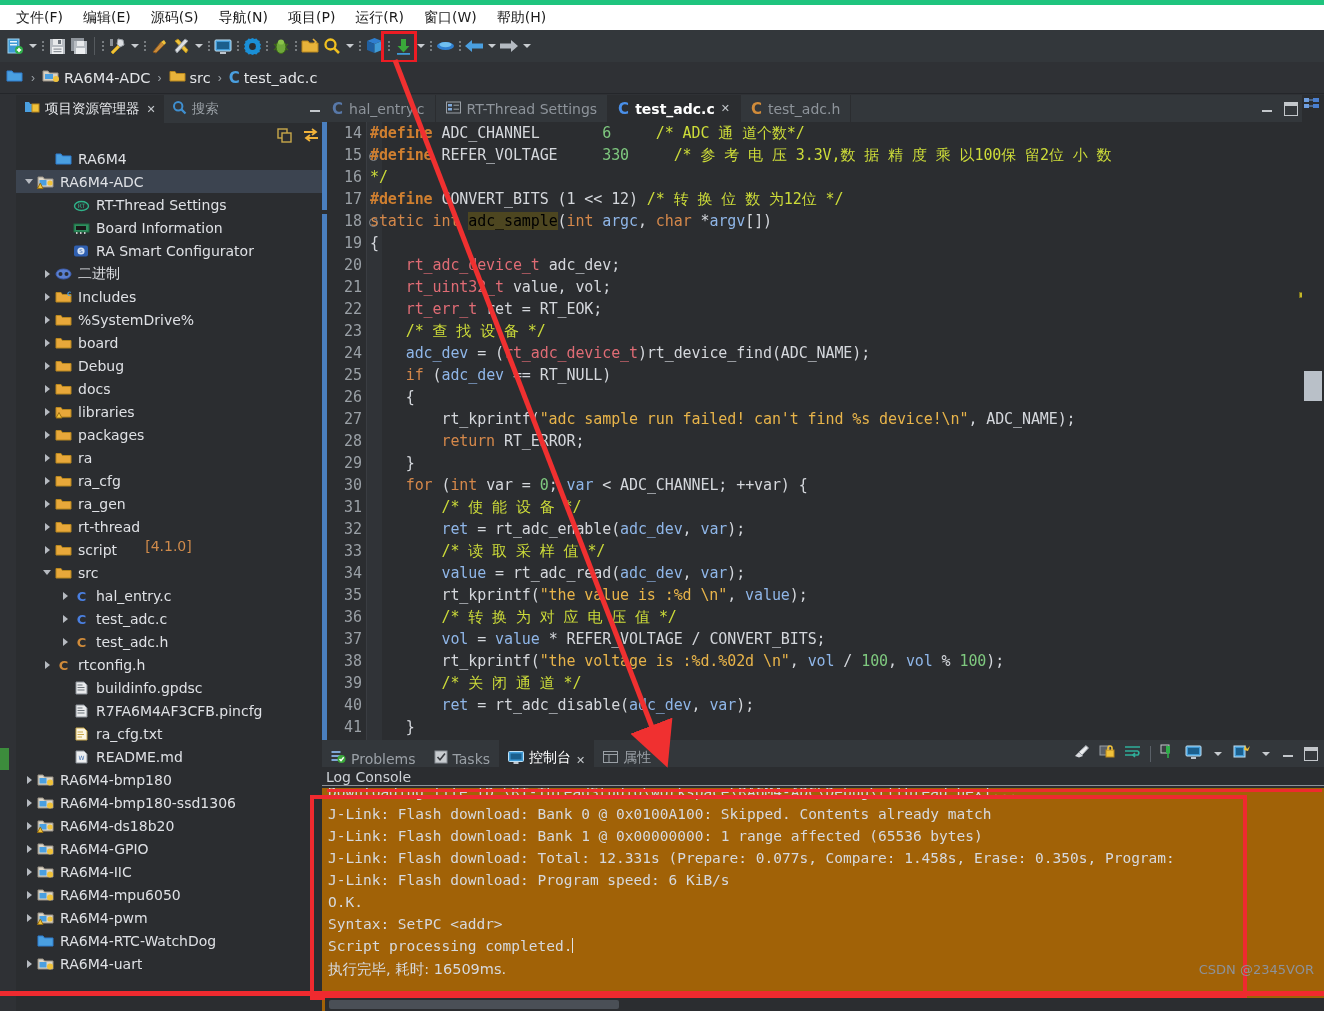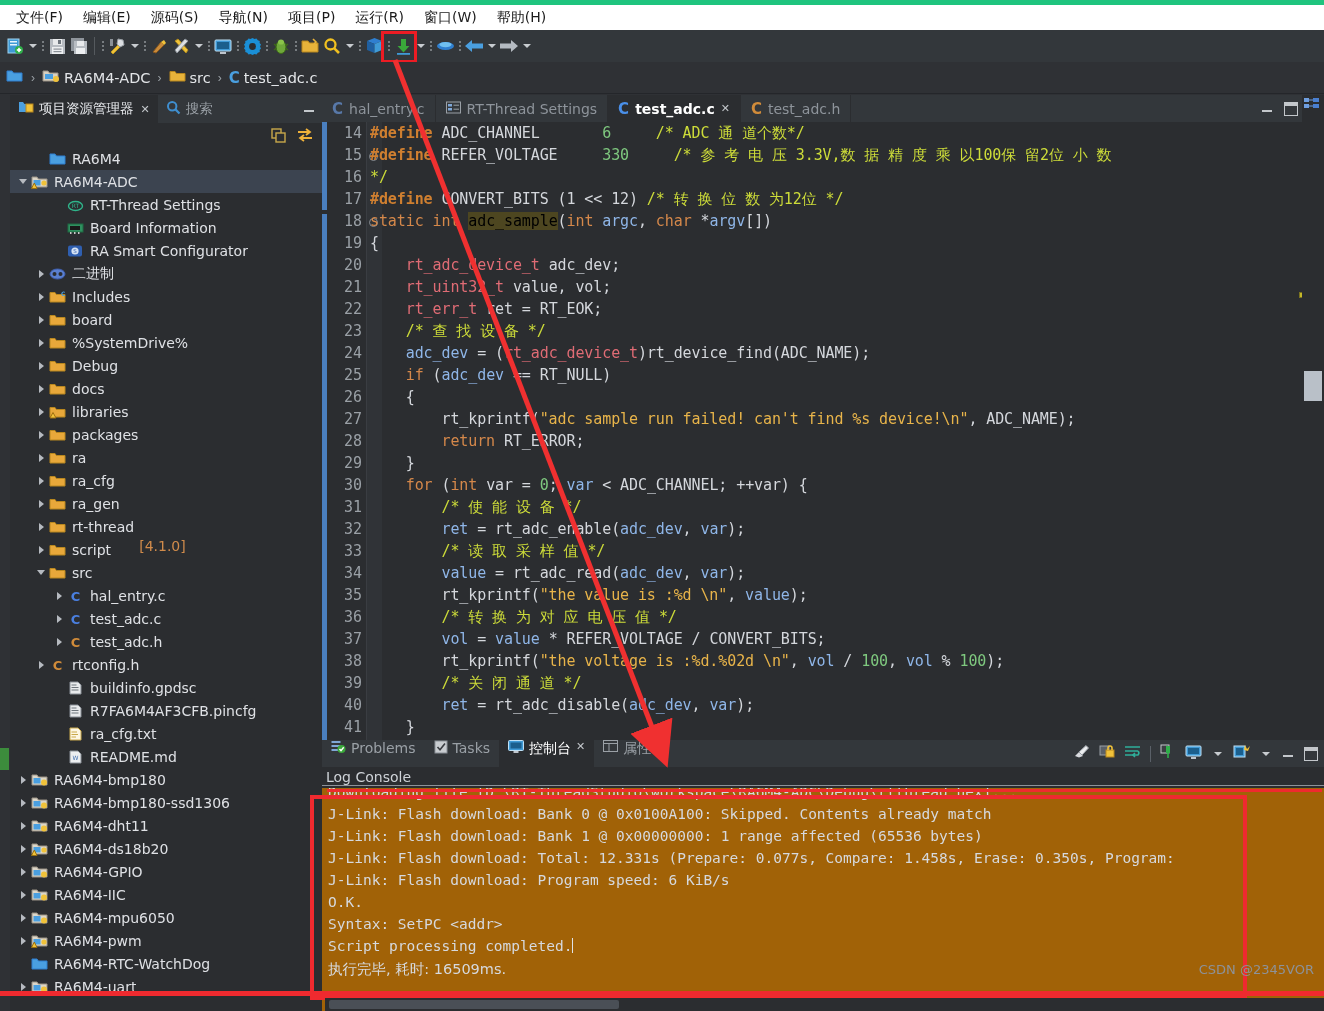--- a/index.html
+++ b/index.html
@@ -41,21 +41,21 @@
   
   .breadcrumb {
     position:absolute; left:0; top:62px; width:1324px; height:32px;
     background:#2f3135; display:flex; align-items:center; padding-left:6px; gap:4px;
     border-bottom:1px solid #24262a;
   }
   .bc-text { font-size:14.5px; color:#e3e5e8; font-family:"DejaVu Sans", sans-serif; }
   .bc-sep { color:#9aa0a6; font-size:12px; margin:0 3px; }
 
   
-  .leftpanel { position:absolute; left:10px; top:95px; width:340px; height:916px; background:#2b2d30; }
+  .leftpanel { position:absolute; left:16px; top:95px; width:340px; height:916px; background:#2b2d30; }
   .lp-tabs { position:relative; height:28px; background:#33373b; display:flex; align-items:stretch; }
   .lp-tab {
     display:flex; align-items:center; gap:5px; padding:0 8px; font-size:13.5px;
     font-family:"DejaVu Sans", sans-serif; color:#e8eaed; background:#2b2d30;
   }
   .lp-tab.inactive { background:#33373b; color:#9aa0a6; }
   .lp-tab .x { color:#c3c7cb; font-size:11px; margin-left:2px; }
   .lp-winbtns { position:absolute; right:4px; top:0; height:28px; display:flex; align-items:center; gap:10px; padding-right:6px; }
   .wbtn { width:14px; height:14px; position:relative; }
   .wbtn.min::after { content:""; position:absolute; left:2px; top:8px; width:10px; height:2px; background:#c3c7cb; }
@@ -115,21 +115,21 @@
   .editmark { position:absolute; left:0; width:5px; background:#4a7fbf; }
 
   
   .ovruler { position:absolute; right:14px; top:0; width:14px; height:618px; background:#2b2d30; }
   .vscroll { position:absolute; right:0; top:0; width:14px; height:618px; background:#2b2d30; }
   .vthumb { position:absolute; right:2px; top:150px; width:9px; height:85px; background:#5a6068; border-radius:2px; }
 
   
   .console { position:absolute; left:322px; top:740px; width:1002px; height:271px; background:#2b2d30; }
   .cs-tabs { height:27px; background:#33373b; display:flex; align-items:stretch; position:relative; }
-  .cs-tab { display:flex; align-items:flex-start; gap:5px; padding:0 9px; font-size:14px; font-family:"DejaVu Sans", sans-serif; color:#9aa0a6; }
+  .cs-tab { display:flex; align-items:flex-end; gap:5px; padding:0 9px; font-size:14px; font-family:"DejaVu Sans", sans-serif; color:#9aa0a6; }
   .cs-tab.active { background:#2b2d30; color:#ffffff; }
   .cs-tools { position:absolute; right:6px; top:0; height:27px; display:flex; align-items:center; gap:9px; }
   .cs-title { position:absolute; left:4px; top:29px; font-size:14px; color:#cfd3d8; font-family:"DejaVu Sans", sans-serif; }
   .cs-body { position:absolute; left:0; top:48px; width:1002px; height:223px; background:#a16207; overflow:hidden; }
   .cline { position:absolute; left:6px; white-space:pre; font-family:"DejaVu Sans Mono", monospace; font-size:14.5px; color:#d6d9de; }
   .cline.cn { font-family:"DejaVu Sans", sans-serif; }
   .cs-hsep { position:absolute; left:0; top:45px; width:1002px; height:1px; background:#8d9299; }
   .caretbar { display:inline-block; width:1px; height:15px; background:#e0e2e6; vertical-align:-2px; }
 
   
@@ -504,31 +504,31 @@
           <span class="tlabel">Includes</span>
         </div>
         <div class="trow">
           <span style="display: inline-block; width: 24px; flex: 0 0 auto;"></span>
           <span class="tw arrow"></span>
           <span class="ticon">
             <svg width="17" height="14" viewBox="0 0 17 14">
               <path d="M1 2.5 L6 2.5 L7.4 4.5 L16 4.5 L16 12 L1 12 Z" fill="#e8a83a" stroke="#b8871e"></path>
             </svg>
           </span>
+          <span class="tlabel">%SystemDrive%</span>
+        </div>
+        <div class="trow">
+          <span style="display: inline-block; width: 24px; flex: 0 0 auto;"></span>
+          <span class="tw arrow"></span>
+          <span class="ticon">
+            <svg width="17" height="14" viewBox="0 0 17 14">
+              <path d="M1 2.5 L6 2.5 L7.4 4.5 L16 4.5 L16 12 L1 12 Z" fill="#e8a83a" stroke="#b8871e"></path>
+            </svg>
+          </span>
           <span class="tlabel">board</span>
-        </div>
-        <div class="trow">
-          <span style="display: inline-block; width: 24px; flex: 0 0 auto;"></span>
-          <span class="tw arrow"></span>
-          <span class="ticon">
-            <svg width="17" height="14" viewBox="0 0 17 14">
-              <path d="M1 2.5 L6 2.5 L7.4 4.5 L16 4.5 L16 12 L1 12 Z" fill="#e8a83a" stroke="#b8871e"></path>
-            </svg>
-          </span>
-          <span class="tlabel">%SystemDrive%</span>
         </div>
         <div class="trow">
           <span style="display: inline-block; width: 24px; flex: 0 0 auto;"></span>
           <span class="tw arrow"></span>
           <span class="ticon">
             <svg width="17" height="14" viewBox="0 0 17 14">
               <path d="M1 2.5 L6 2.5 L7.4 4.5 L16 4.5 L16 12 L1 12 Z" fill="#e8a83a" stroke="#b8871e"></path>
             </svg>
           </span>
           <span class="tlabel">Debug</span>
@@ -725,32 +725,20 @@
           <span style="display: inline-block; width: 6px; flex: 0 0 auto;"></span>
           <span class="tw arrow"></span>
           <span class="ticon">
             <svg width="17" height="14" viewBox="0 0 17 14">
               <path d="M1 2 L6 2 L7.4 4 L16 4 L16 12 L1 12 Z" fill="#dcd6c8" stroke="#9a9285"></path>
               <rect x="2.5" y="5" width="7" height="5.5" fill="#4a9fe0"></rect>
               <circle cx="13" cy="9.5" r="3" fill="#f0c23a"></circle>
             </svg>
           </span>
           <span class="tlabel">RA6M4-bmp180-ssd1306</span>
-        </div>
-        <div class="trow">
-          <span style="display: inline-block; width: 6px; flex: 0 0 auto;"></span>
-          <span class="tw arrow"></span>
-          <span class="ticon">
-            <svg width="17" height="14" viewBox="0 0 17 14">
-              <path d="M1 2 L6 2 L7.4 4 L16 4 L16 12 L1 12 Z" fill="#dcd6c8" stroke="#9a9285"></path>
-              <rect x="2.5" y="5" width="7" height="5.5" fill="#4a9fe0"></rect>
-              <circle cx="13" cy="9.5" r="3" fill="#f0c23a"></circle>
-            </svg>
-          </span>
-          <span class="tlabel">RA6M4-dht11</span>
         </div>
         <div class="trow">
           <span style="display: inline-block; width: 6px; flex: 0 0 auto;"></span>
           <span class="tw arrow"></span>
           <span class="ticon">
             <svg width="17" height="14" viewBox="0 0 17 14">
               <path d="M1 2 L6 2 L7.4 4 L16 4 L16 12 L1 12 Z" fill="#dcd6c8" stroke="#9a9285"></path>
               <rect x="2.5" y="5" width="7" height="5.5" fill="#4a9fe0"></rect>
               <circle cx="13" cy="8" r="2.6" fill="#f0c23a"></circle>
               <path d="M0.5 13.5 L3.3 8 L6 13.5 Z" fill="#f0c23a" stroke="#9a7010"></path>

